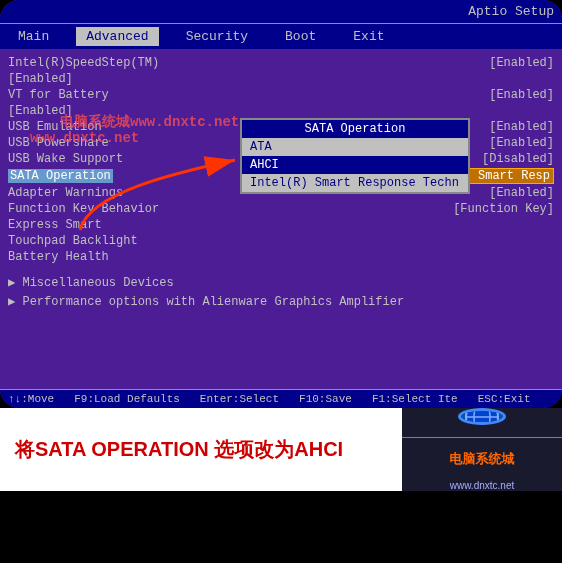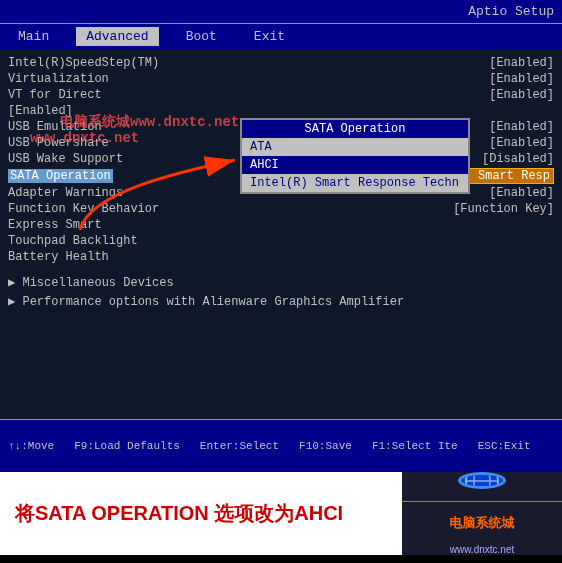--- a/index.html
+++ b/index.html
@@ -8,24 +8,25 @@
       height: 563px;
       background: #000;
       overflow: hidden;
       font-family: 'Courier New', monospace;
       position: relative;
     }
 
     
     .bios-screen {
       width: 562px;
-      height: 472px;
-      background: #0f172a;
+      height: 408px;
+      background: #4c1d95;
       position: relative;
       overflow: hidden;
+      border-radius: 19px;
     }
 
     
     .header-bar {
       background: #00008b;
       display: flex;
       justify-content: space-between;
       align-items: center;
       padding: 4px 8px;
       border-bottom: 1px solid #6699cc;
@@ -173,21 +174,21 @@
 
     .misc-item::before {
       content: '▶ ';
       color: #c0c0c0;
     }
 
     
     .bottom-bar {
       background: #00008b;
       border-top: 1px solid #6699cc;
-      padding: 20px 8px;
+      padding: 3px 8px;
       display: flex;
       gap: 20px;
       position: absolute;
       bottom: 0;
       left: 0;
       right: 0;
     }
 
     .bottom-key {
       color: #c0c0c0;
@@ -269,37 +270,37 @@
 
 <div class="bios-screen">
 
   <div class="header-bar">
     <div class="header-title">Aptio Setup</div>
   </div>
 
   <div class="menu-bar">
     <div class="menu-item">Main</div>
     <div class="menu-item active">Advanced</div>
+    <div class="menu-item">Security</div>
     <div class="menu-item">Boot</div>
     <div class="menu-item">Exit</div>
   </div>
 
   <div class="main-content">
     <div class="settings-list">
 
       <div class="setting-row">
         <span class="setting-label">Intel(R)SpeedStep(TM)</span>
         <span class="setting-value">[Enabled]</span>
       </div>
       <div class="setting-row">
-        <span class="setting-label">Virtualization</span>
-        <span class="setting-value">[Enabled]</span>
-      </div>
-      <div class="setting-row">
-        <span class="setting-label">VT for Direct</span>
+        <span class="setting-value">[Enabled]</span>
+      </div>
+      <div class="setting-row">
+        <span class="setting-label">VT for Battery</span>
         <span class="setting-value">[Enabled]</span>
       </div>
       <div class="setting-row">
         <span class="setting-value">[Enabled]</span>
       </div>
       <div class="setting-row">
         <span class="setting-label">USB Emulation</span>
         <span class="setting-value">[Enabled]</span>
       </div>
       <div class="setting-row">

